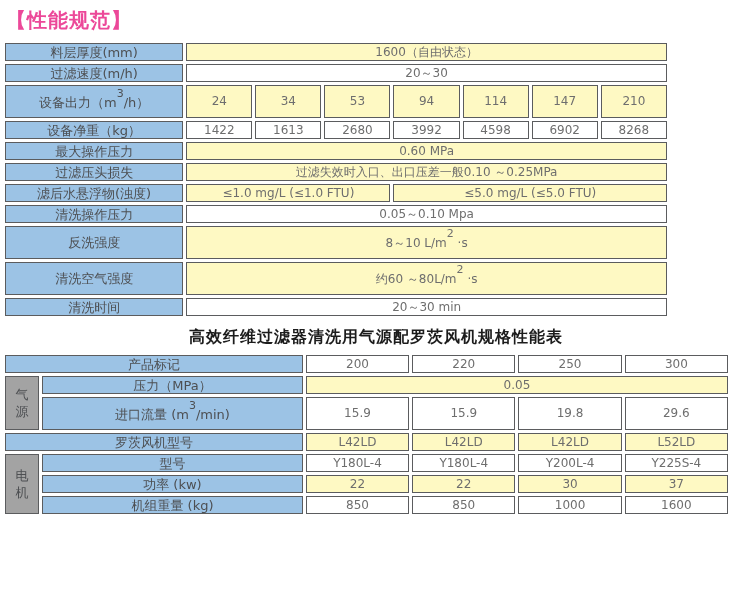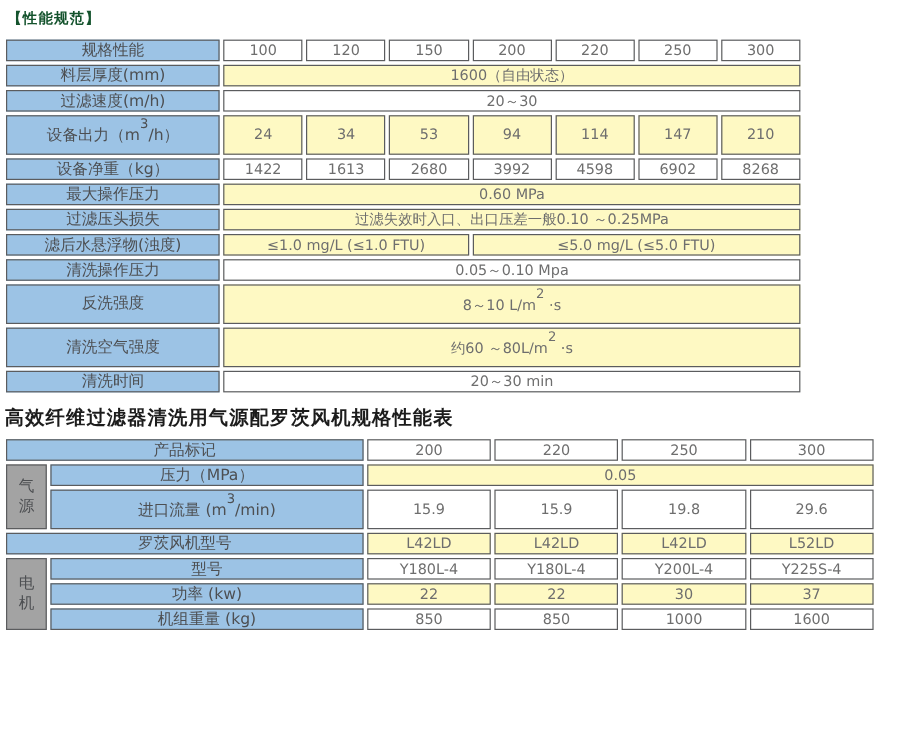--- a/index.html
+++ b/index.html
@@ -3,26 +3,26 @@
 <meta charset="utf-8">
 <style>
   html,body{margin:0;padding:0;background:#ffffff;}
   body{
     width:748px;height:612px;overflow:hidden;
     font-family:"DejaVu Sans","Liberation Sans",sans-serif;
     -webkit-font-smoothing:none;
   }
   .page{padding:5px 0 0 2px;}
   .title1{
-    font-size:12px;font-weight:bold;color:#14532d;
+    font-size:20px;font-weight:bold;color:#ec4899;
     margin:2px 0 6px 4px;letter-spacing:1px;
   }
   .title2{
     font-size:16px;font-weight:bold;color:#1c1c1c;
-    margin:8px 0 4px 2px;letter-spacing:1px;
+    margin:8px 0 4px 2px;letter-spacing:1px;text-align:center;
   }
   table{border-collapse:separate;border-spacing:3px;table-layout:fixed;}
   td{
     border:1px solid #5b5c5e;
     text-align:center;vertical-align:middle;
     font-size:12px;color:#6e6e6e;
     height:16px;line-height:15px;
     padding:0 2px;overflow:hidden;white-space:nowrap;
   }
   .lbl{
@@ -51,30 +51,20 @@
       <col style="width:178px">
         <col style="width:66px">
         <col style="width:66px">
         <col style="width:66px">
       <col style="width:66px">
         <col style="width:66px">
         <col style="width:66px">
         <col style="width:66px">
     </colgroup>
     <tbody>
-        <tr>
-      <td class="lbl">规格性能</td>
-      <td class="w">100</td>
-      <td class="w">120</td>
-      <td class="w">150</td>
-      <td class="w">200</td>
-      <td class="w">220</td>
-      <td class="w">250</td>
-      <td class="w">300</td>
-    </tr>
     <tr>
       <td class="lbl">料层厚度(mm)</td>
       <td class="peri" colspan="7">1600（自由状态）</td>
     </tr>
     <tr>
       <td class="lbl">过滤速度(m/h)</td>
       <td class="w" colspan="7">20～30</td>
     </tr>
     <tr class="tall">
       <td class="lbl"><span>设备出力（m</span><span class="sup">3</span><span>/h）</span></td>

